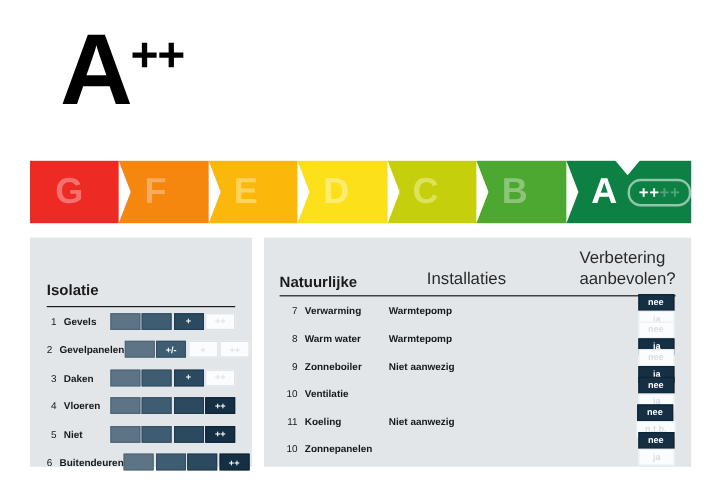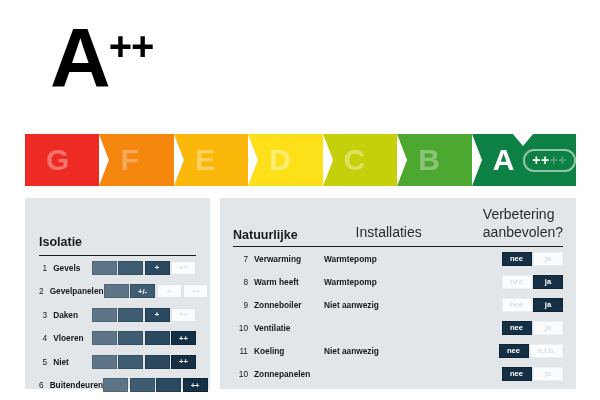--- a/index.html
+++ b/index.html
@@ -209,20 +209,21 @@
   .cell.f2 { background: #3f5d72; border-color: #355063; color: #ffffff; }
   .cell.f3 { background: #2b4a60; border-color: #223d51; color: #ffffff; }
   .cell.f4 { background: #152f45; border-color: #0e2536; color: #ffffff; }
   .cell.empty { background: #fbfcfd; border-color: #dfe3e7; color: #dfe3e7; }
 
   
   .toggle {
     display: flex;
     margin-left: auto;
     align-items: center;
+    flex-direction: column;
   }
   .tg {
     width: 30px; height: 14px;
     box-sizing: border-box;
     display: flex;
     align-items: center;
     justify-content: center;
     font-size: 7.6px;
     font-weight: bold;
     border: 1px solid transparent;
@@ -356,21 +357,21 @@
         <span class="row-num">7</span>
         <span class="row-label">Verwarming</span>
         <span class="row-system">Warmtepomp</span>
         <span class="toggle">
           <span class="tg on">nee</span>
           <span class="tg off">ja</span>
         </span>
       </div>
       <div class="row">
         <span class="row-num">8</span>
-        <span class="row-label">Warm heeft</span>
+        <span class="row-label">Warm water</span>
         <span class="row-system">Warmtepomp</span>
         <span class="toggle">
           <span class="tg off">nee</span>
           <span class="tg on">ja</span>
         </span>
       </div>
       <div class="row">
         <span class="row-num">9</span>
         <span class="row-label">Zonneboiler</span>
         <span class="row-system">Niet aanwezig</span>

